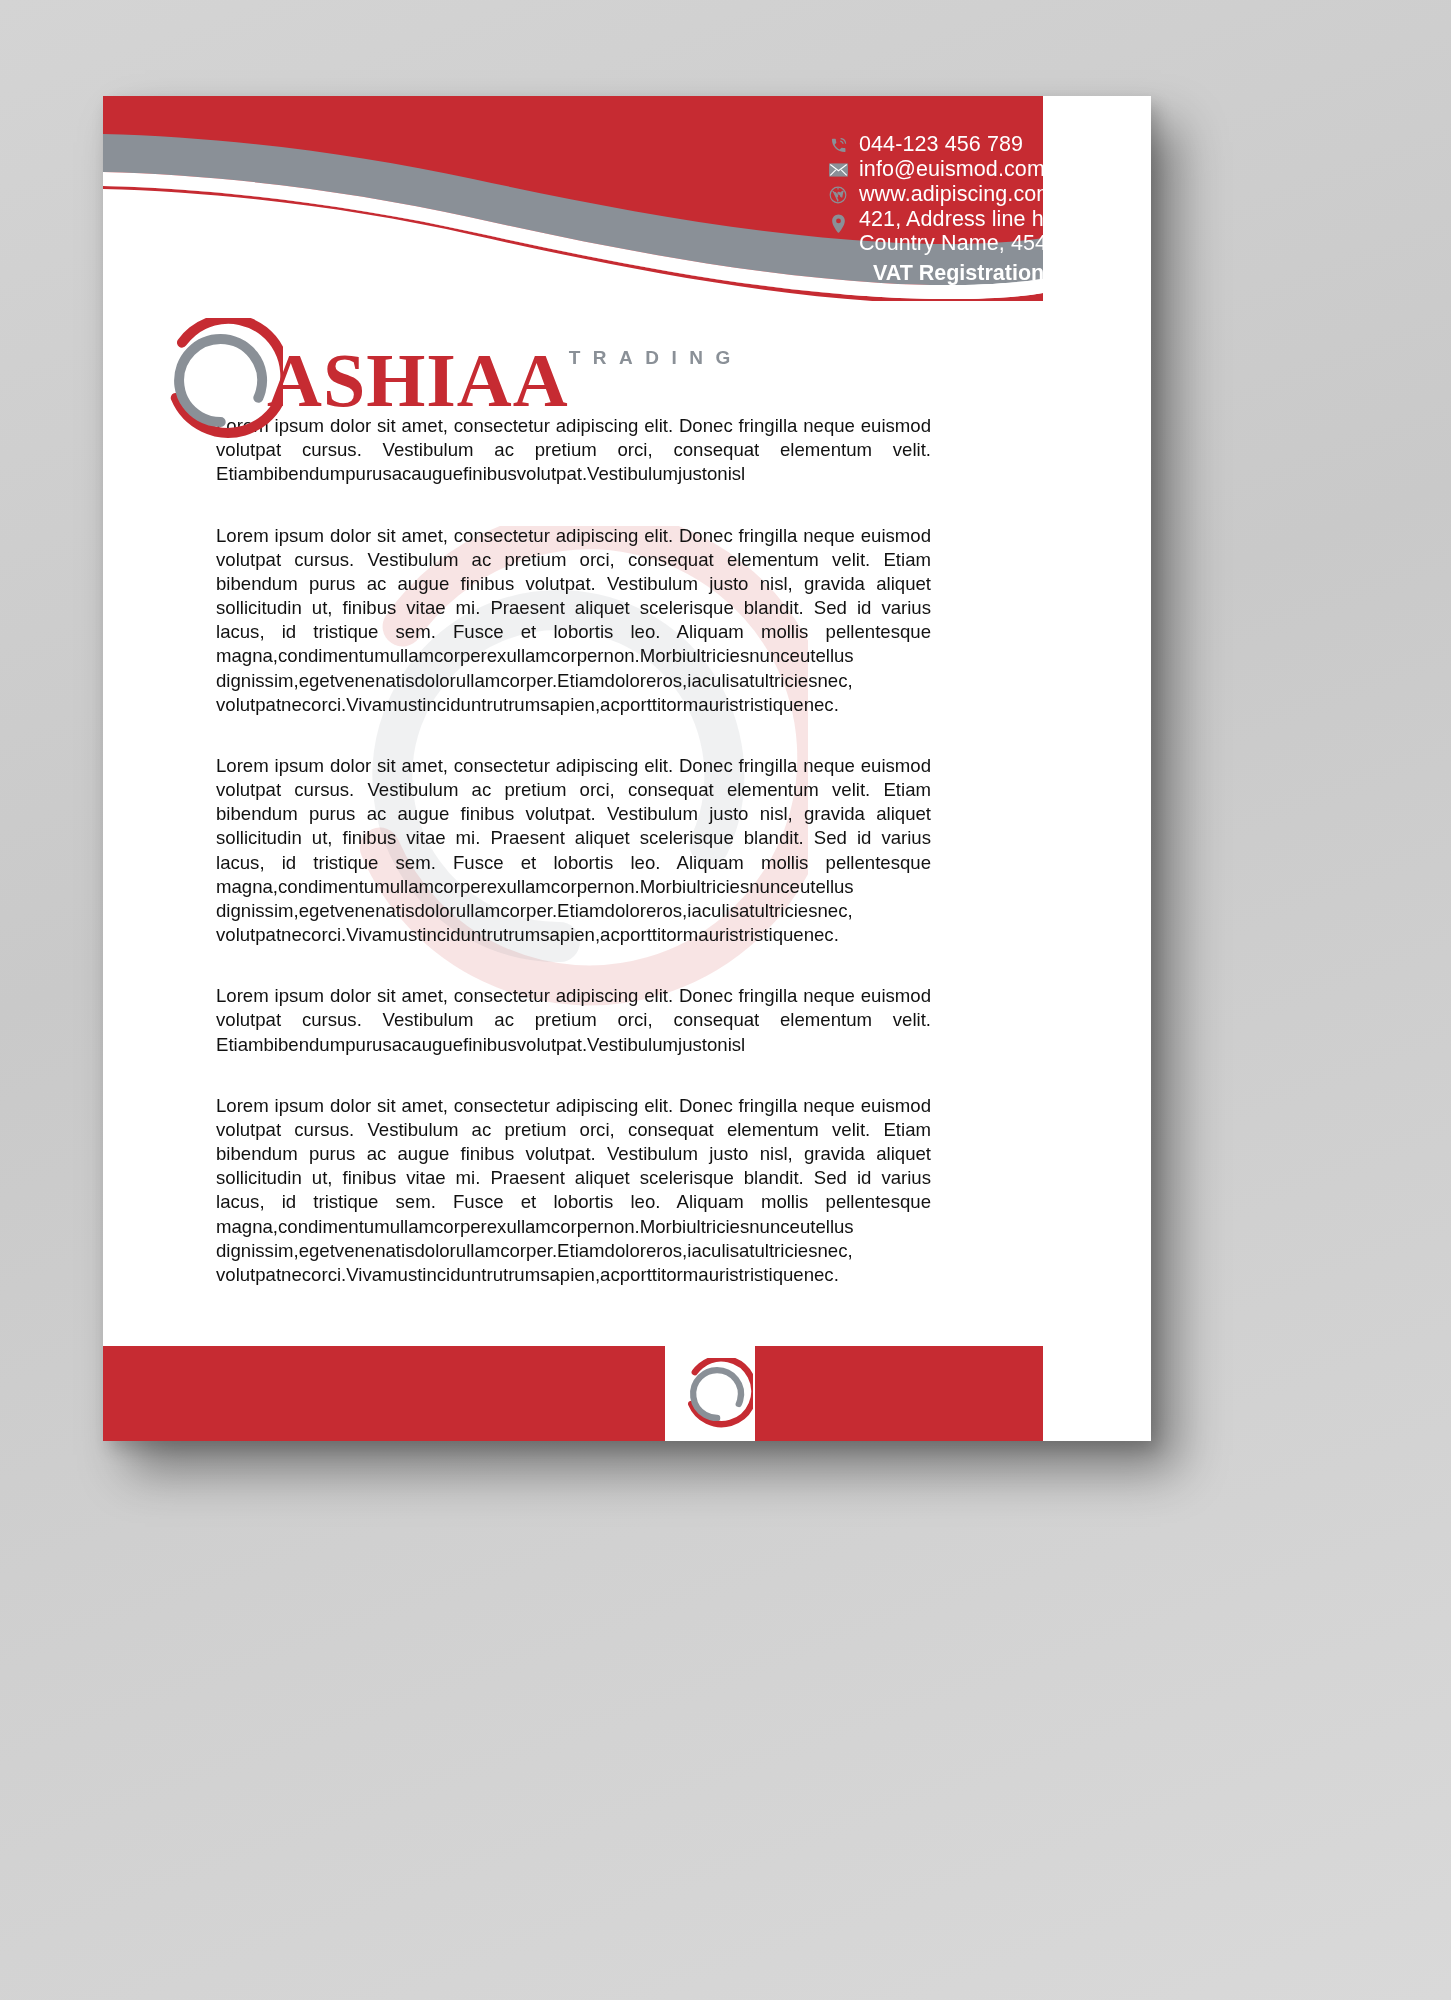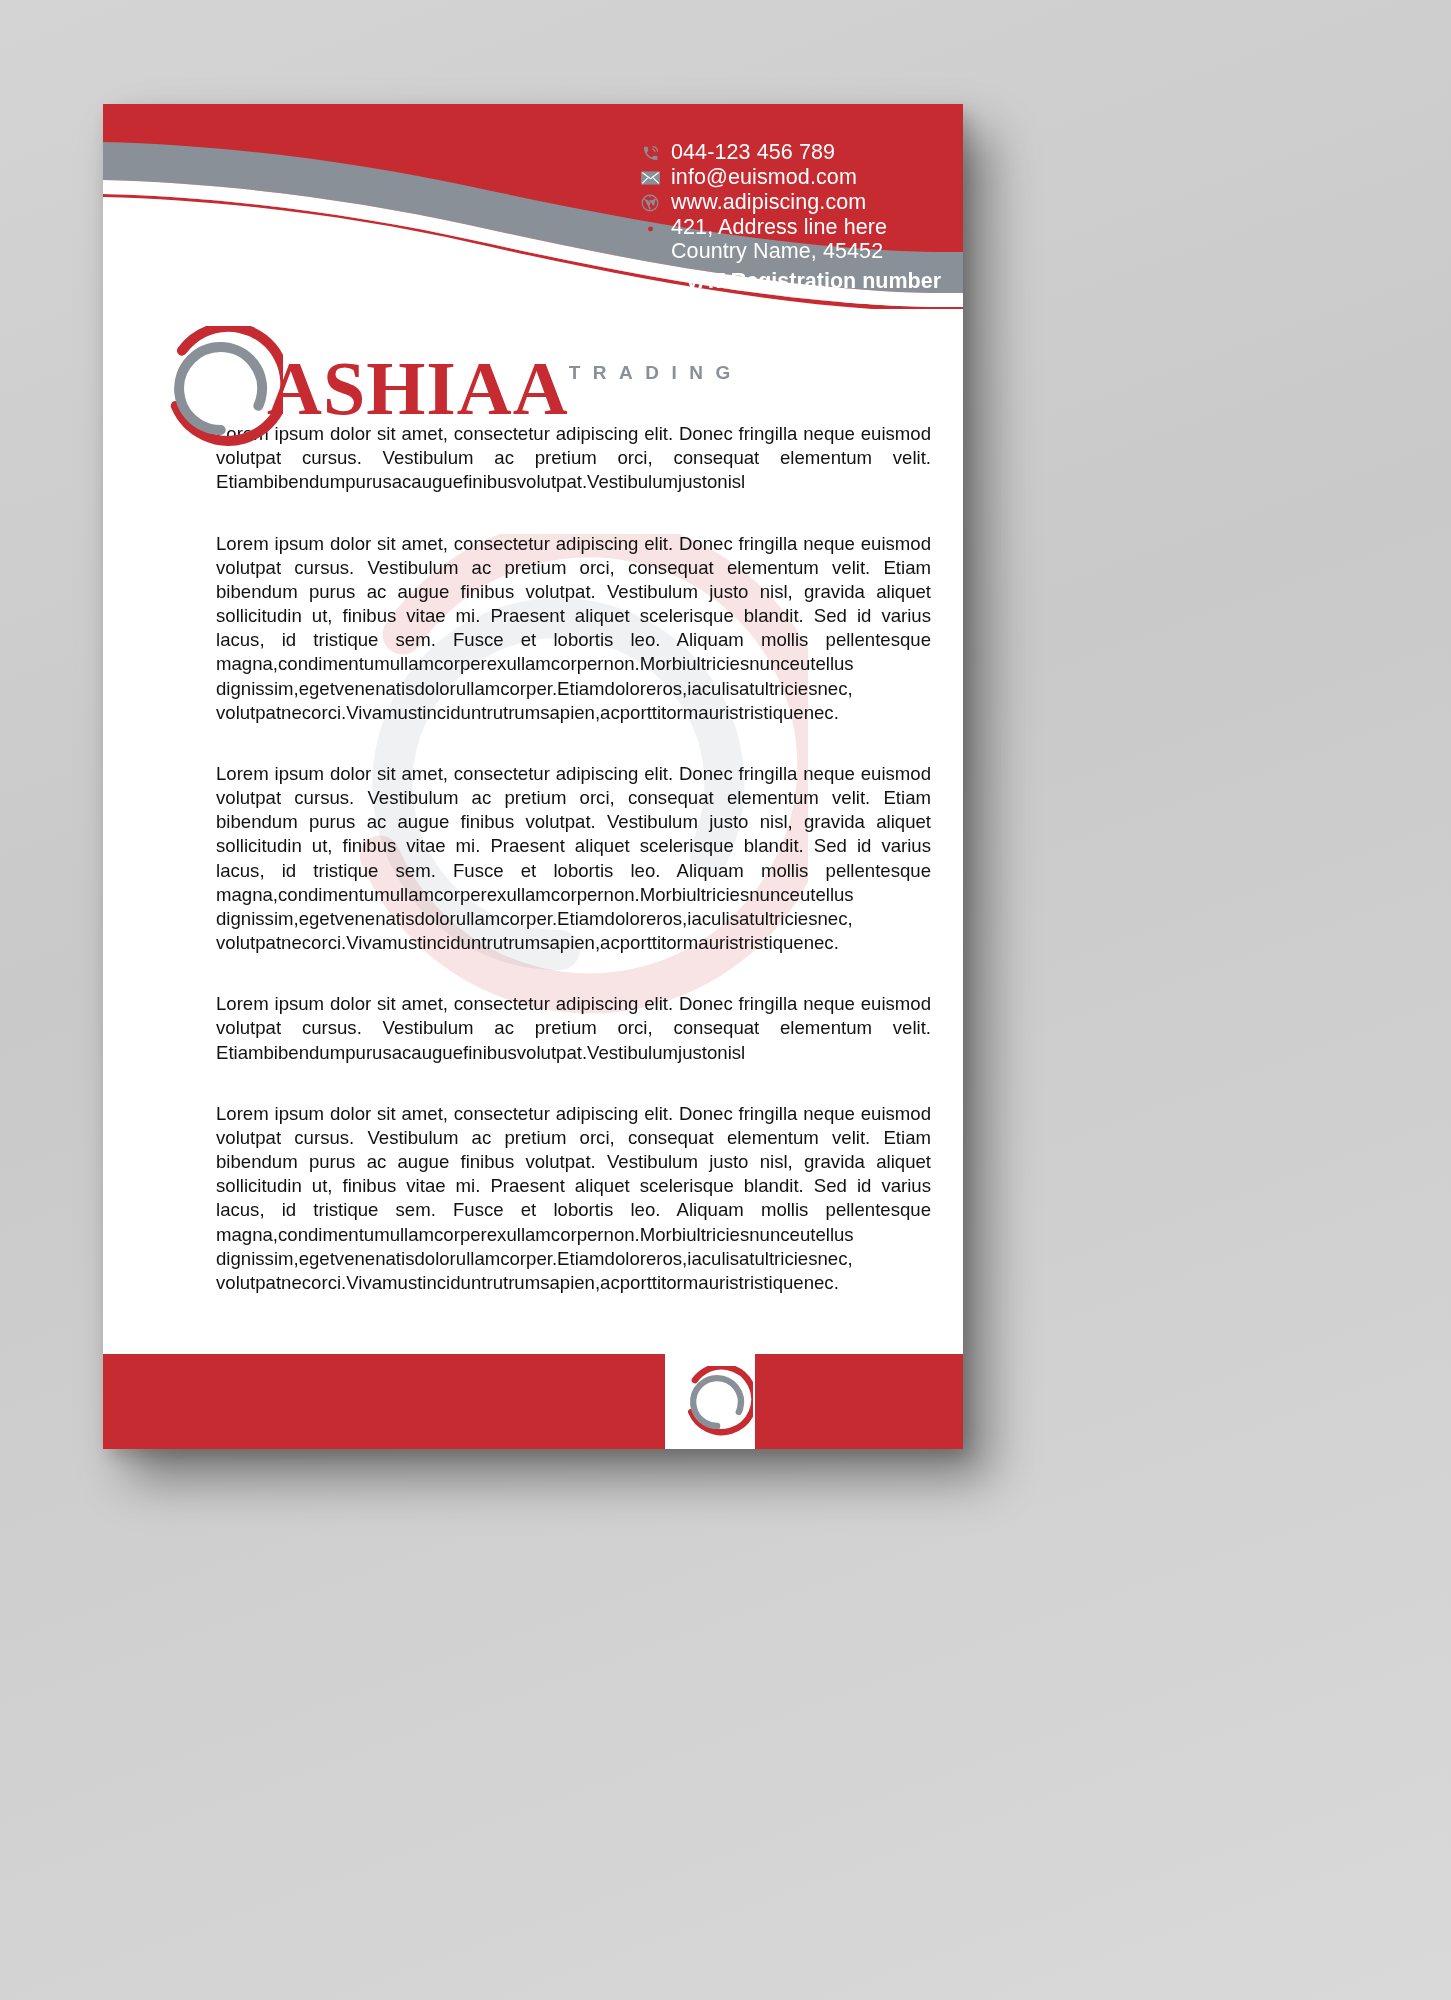--- a/index.html
+++ b/index.html
@@ -6,21 +6,21 @@
   body{
     width:1451px;height:2000px;
     background:linear-gradient(160deg,#d4d4d4 0%,#c9c9c9 40%,#d9d9d9 100%);
     font-family:"Liberation Sans",sans-serif;
     overflow:hidden;position:relative;
   }
   .stage{position:absolute;inset:0;}
 
   
   .sheet{
-    position:absolute;left:103px;top:104px;width:860px;height:1345px;
+    position:absolute;left:103px;top:96px;width:1048px;height:1345px;
     background:#ffffff;
     box-shadow:26px 30px 46px rgba(0,0,0,.40), 6px 8px 16px rgba(0,0,0,.18);
     overflow:hidden;
   }
 
   
   .header{position:absolute;left:0;top:0;width:940px;height:205px;overflow:hidden;}
   .header svg{display:block;}
 
   
@@ -46,21 +46,21 @@
   .logo{position:absolute;left:55px;top:222px;display:flex;align-items:center;z-index:4;}
   .logomark{width:125px;height:125px;position:relative;}
   .logotype{margin-left:-16px;display:flex;flex-direction:row;}
   .brand{
     font-family:"Liberation Serif",serif;font-weight:bold;
     font-size:76px;color:#C62B32;letter-spacing:1px;line-height:.95;
   }
   .tagline{
     font-family:"Liberation Sans",sans-serif;font-weight:bold;
     font-size:19px;color:#8A9097;letter-spacing:12.5px;
-    text-align:right;margin-top:10px;padding-right:4px;
+    text-align:right;margin-top:3px;padding-right:4px;
   }
 
   
   .watermark{
     position:absolute;left:205px;top:430px;width:500px;height:500px;
     z-index:0;pointer-events:none;opacity:1;
   }
 
   
   .body{position:absolute;left:113px;top:318px;width:715px;z-index:2;}

